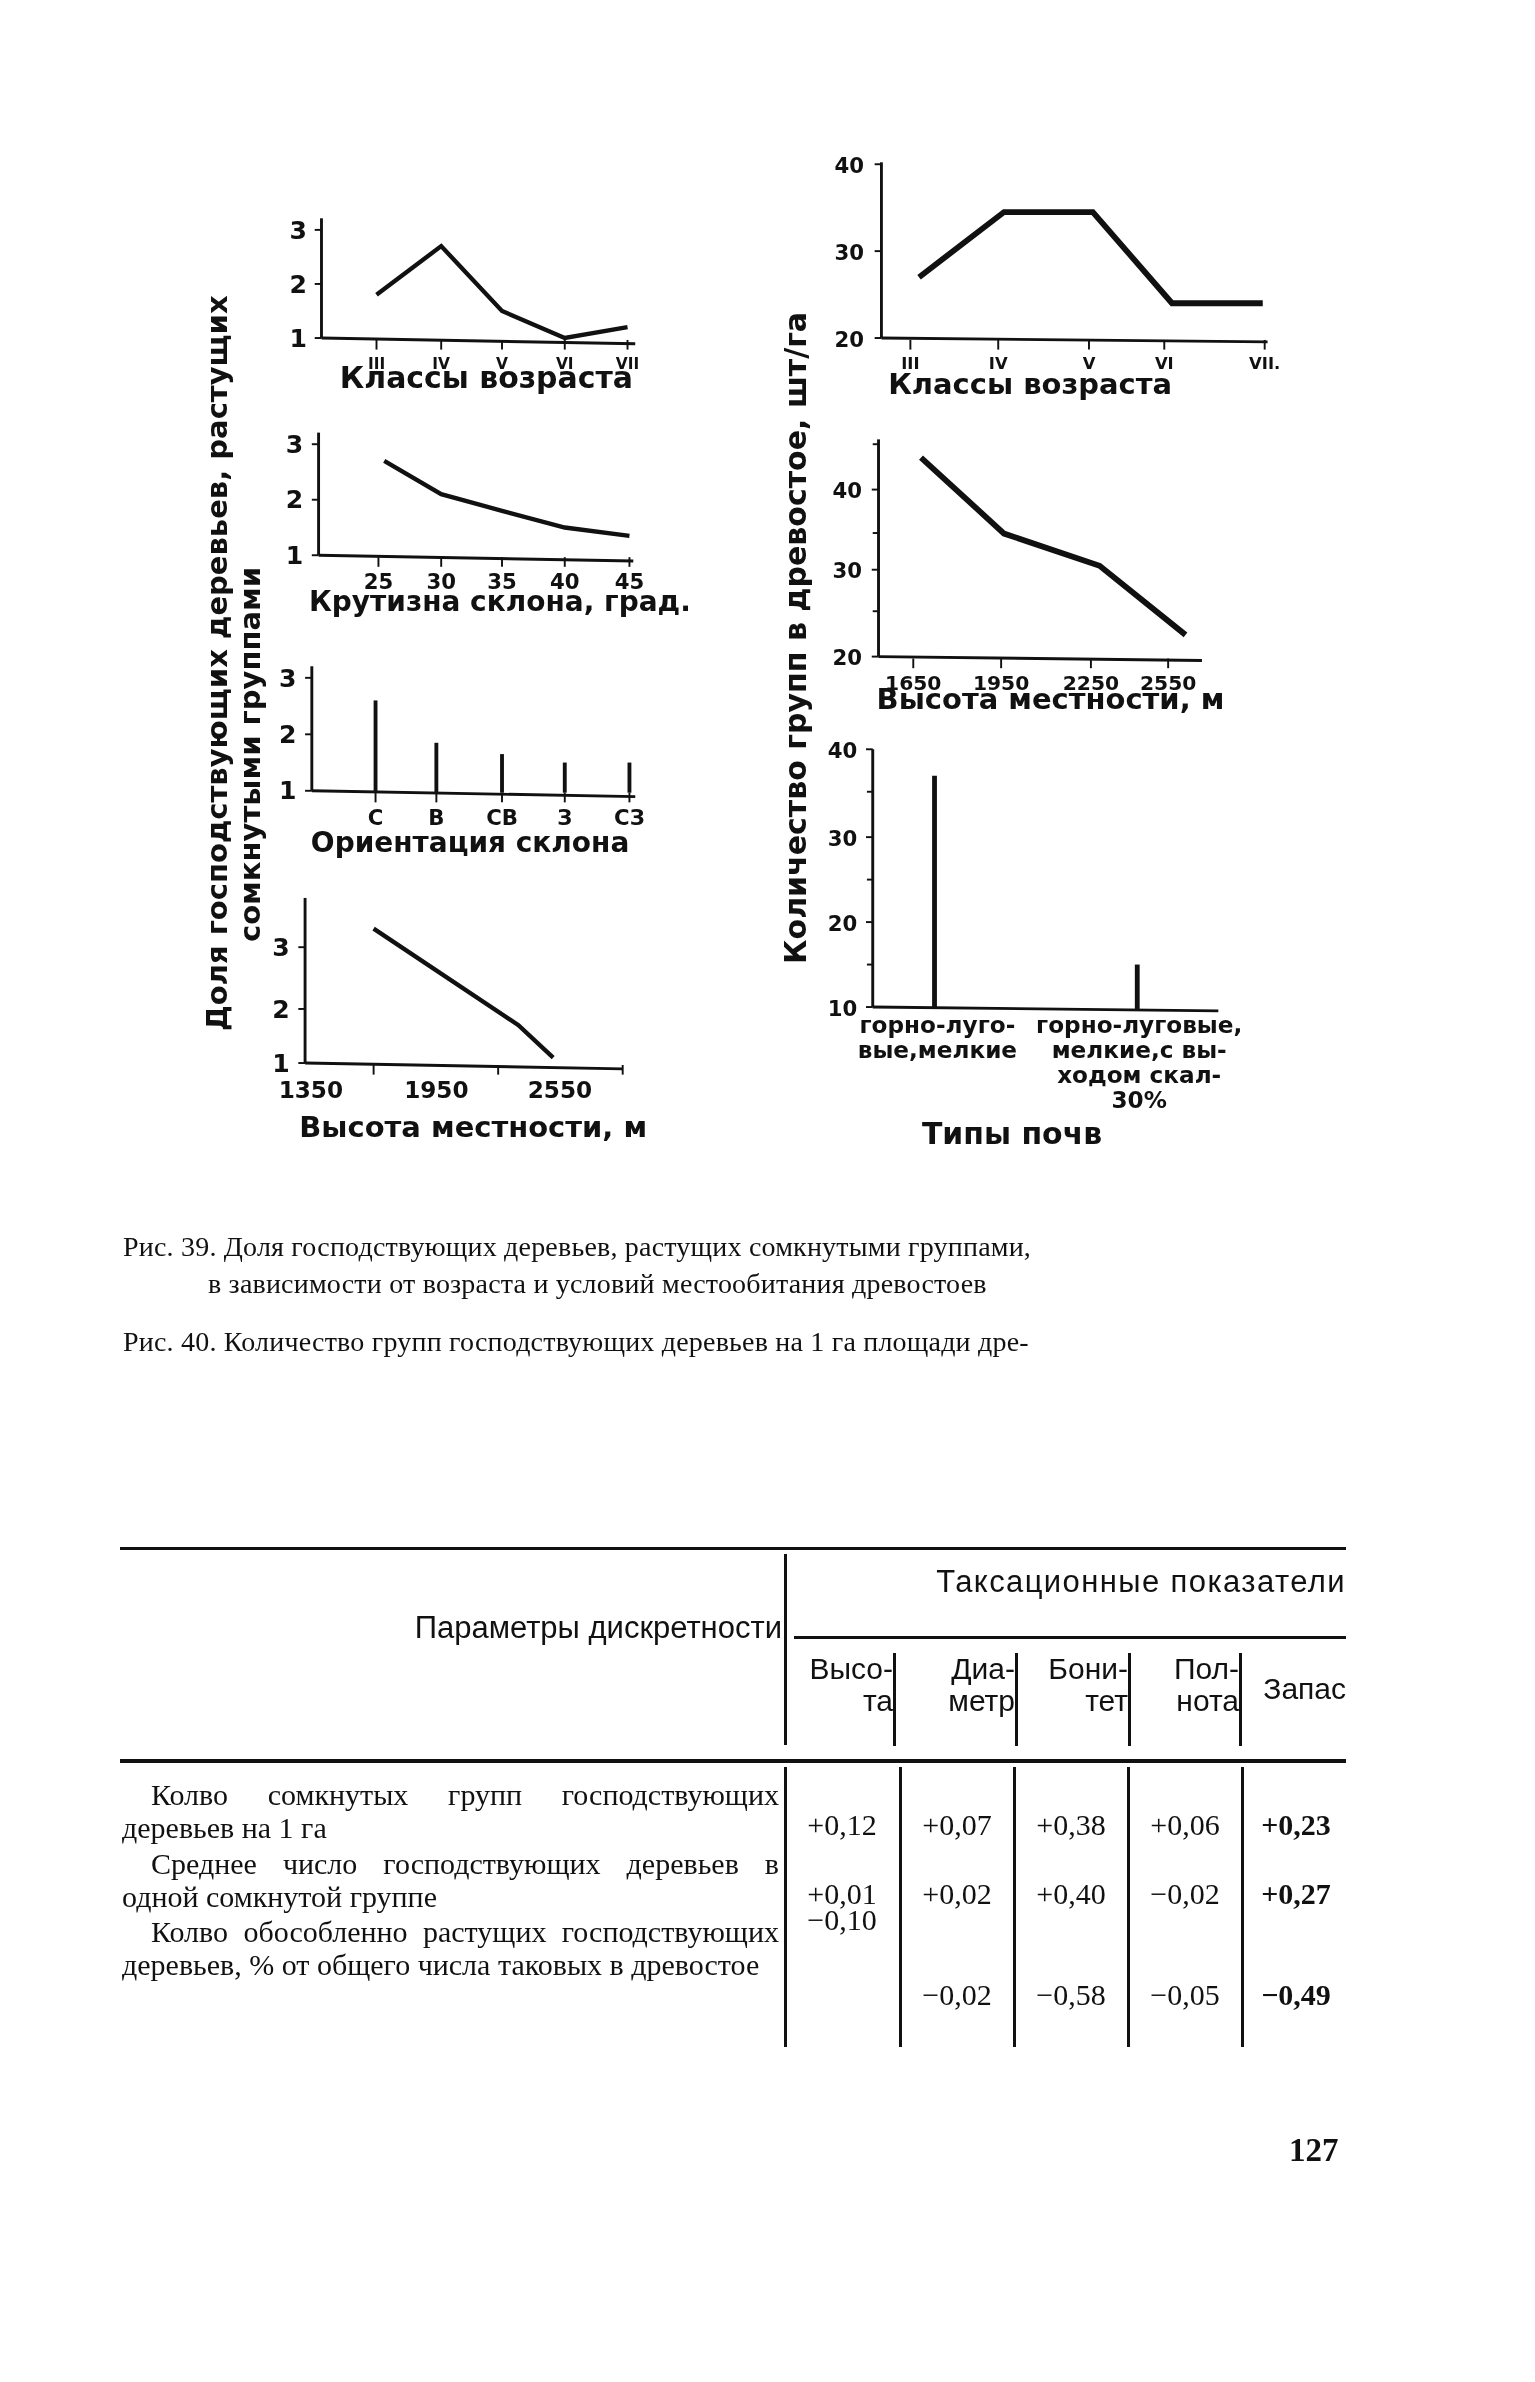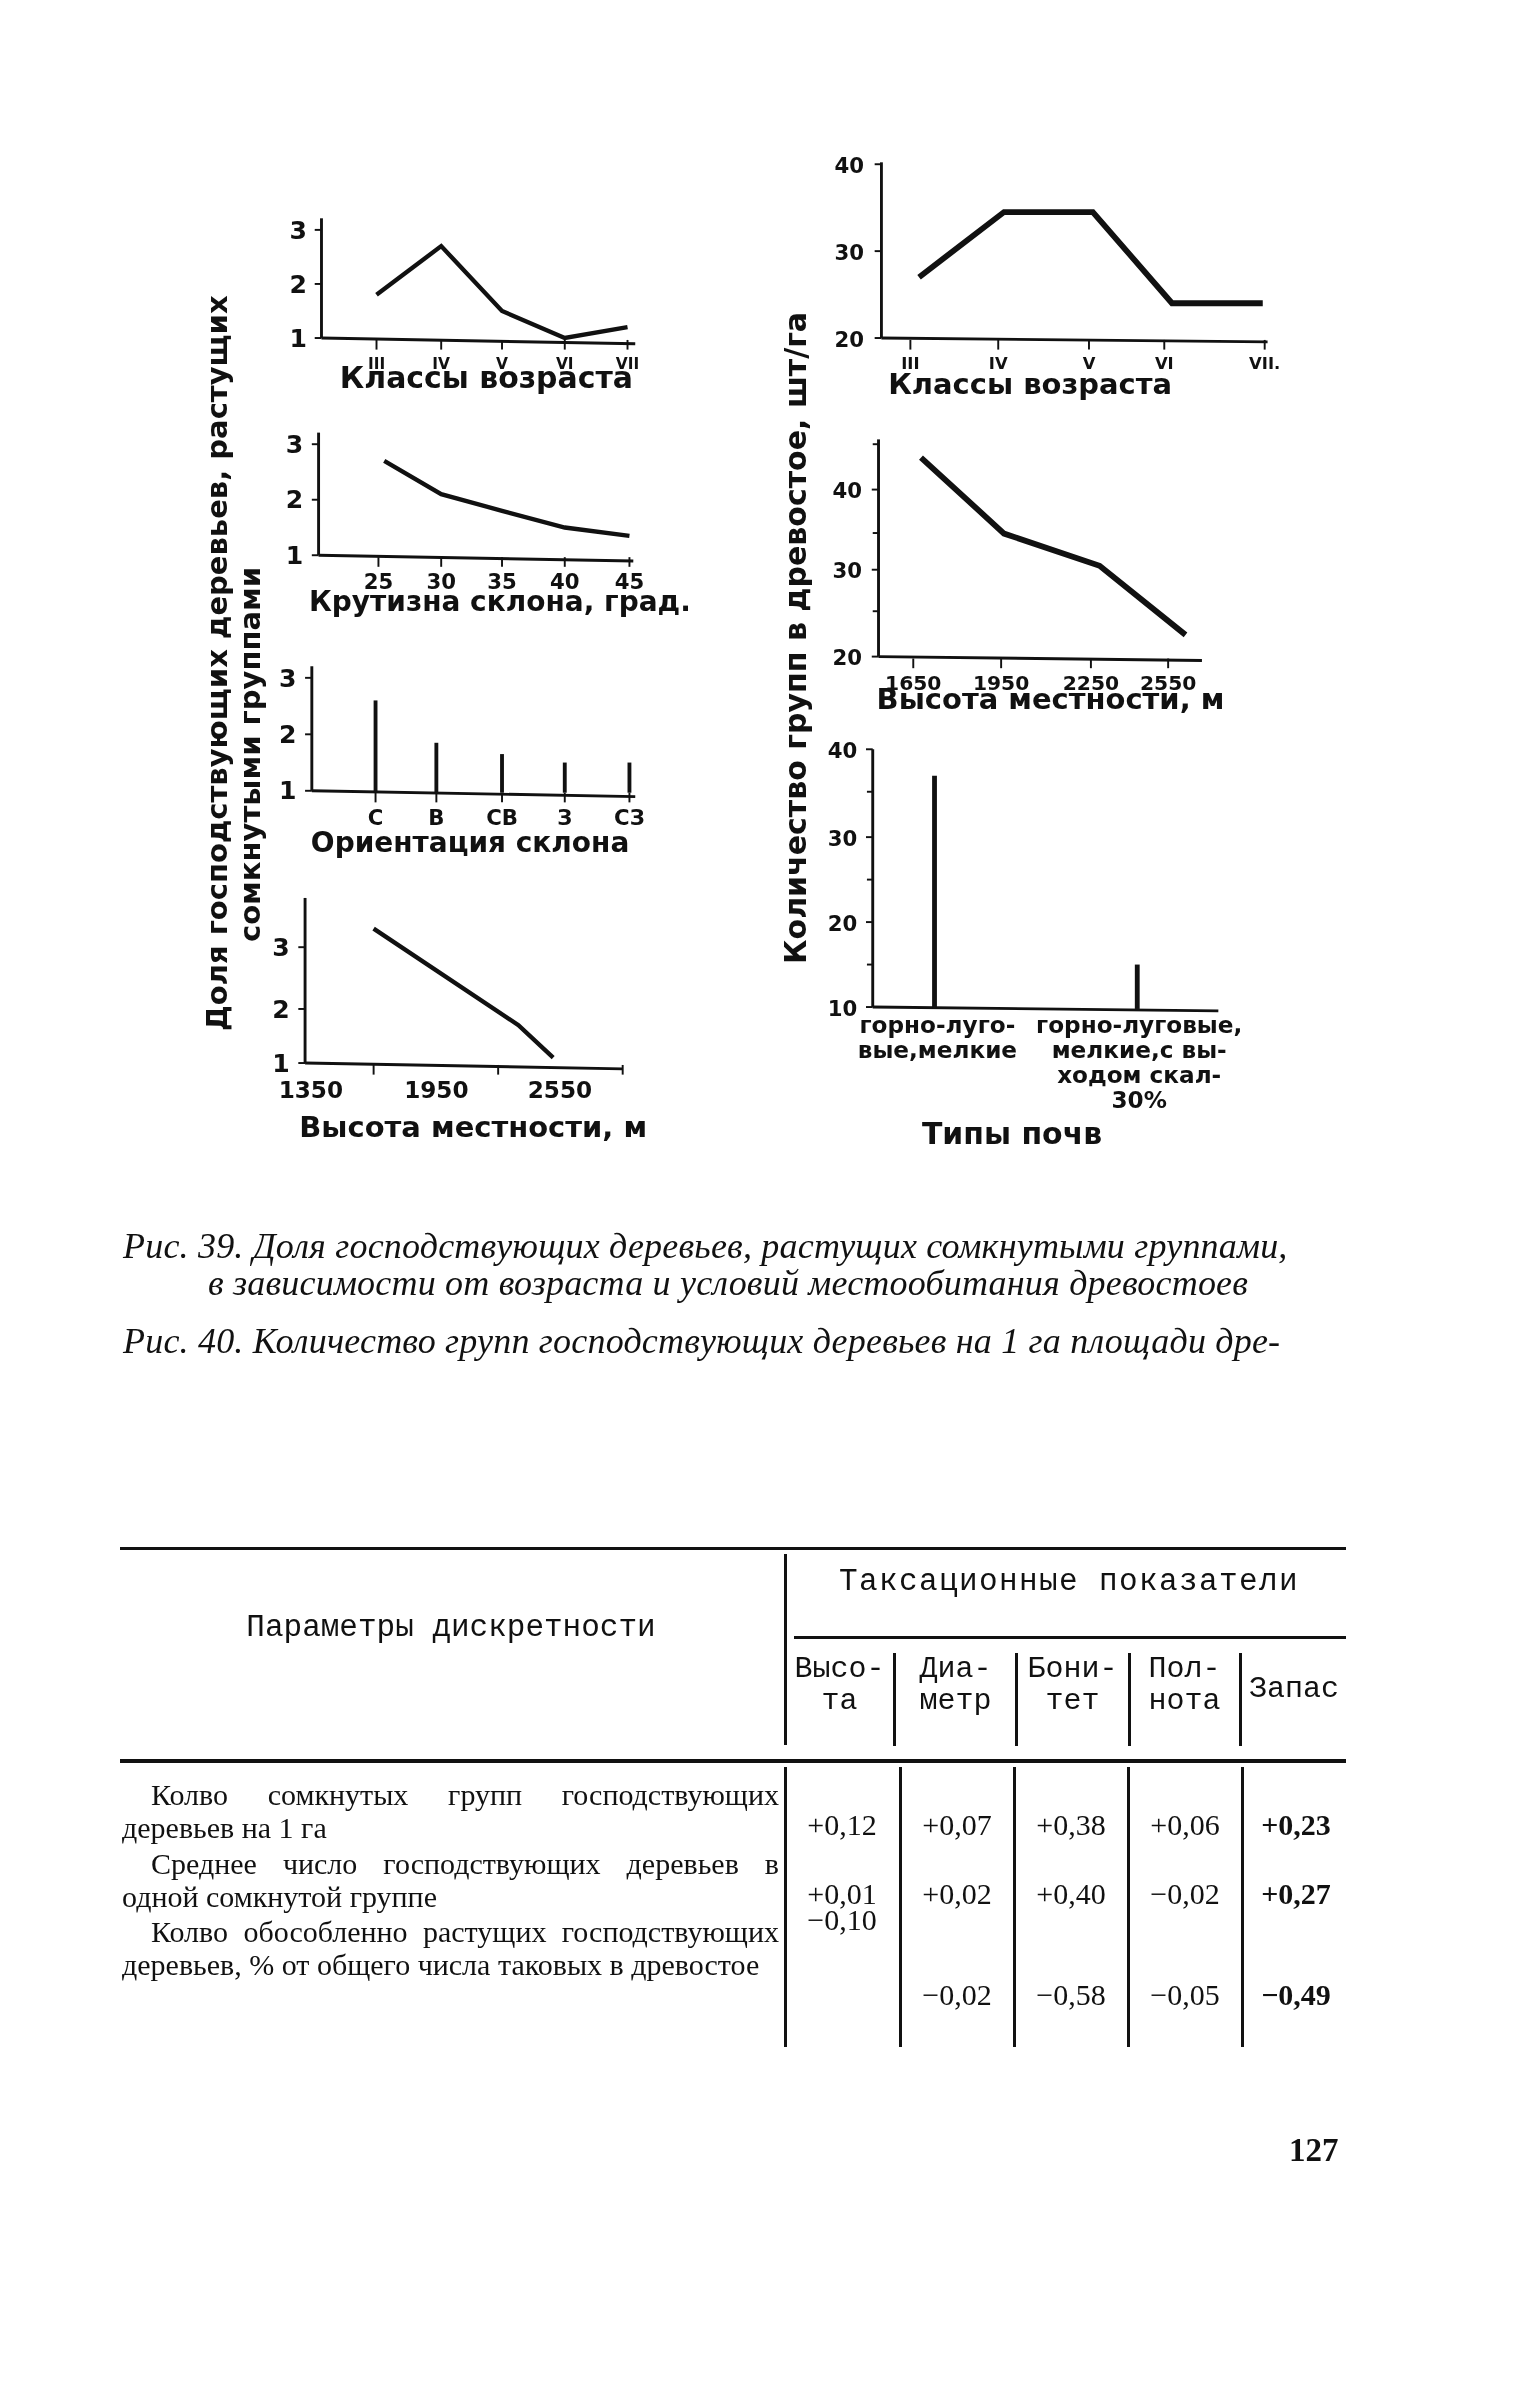--- a/index.html
+++ b/index.html
@@ -3,27 +3,27 @@
 <meta charset="utf-8">
 <style>
   html, body { margin:0; padding:0; background:#ffffff; }
   body { width:1535px; height:2383px; position:relative; overflow:hidden; color:#111; }
   .abs { position:absolute; }
   .hand { font-family:"DejaVu Sans", sans-serif; font-weight:bold; color:#111; }
   .serif { font-family:"Liberation Serif", "DejaVu Serif", serif; color:#111; }
   svg.chart { position:absolute; left:0; top:0; overflow:visible; }
   svg.chart text { font-family:"DejaVu Sans", sans-serif; font-weight:bold; fill:#111; }
   .vlabel { position:absolute; transform-origin:0 0; transform:rotate(-90deg); white-space:nowrap; }
-  .caption { font-size:36px; line-height:37px; letter-spacing:0.2px;font-style:italic; }
+  .caption { font-size:28px; line-height:37px; letter-spacing:0.2px; }
   .caption .indent { padding-left:85px; display:block; }
   .tbl-title { font-size:31px; line-height:37px; text-align:center; font-weight:bold; }
   .tbl-title .sp { letter-spacing:6.8px; font-weight:normal; }
   .hline { position:absolute; background:#111; }
   .vline { position:absolute; background:#111; width:2.9px; }
-  .cell { position:absolute; font-family:Liberation Mono, monospace; font-size:30px; line-height:32px; text-align:center; }
+  .cell { position:absolute; font-family:Liberation Sans, sans-serif; font-size:30px; line-height:32px; text-align:right; }
   .rowtxt { position:absolute; font-family:"Liberation Serif", "DejaVu Serif", serif; font-size:30px; line-height:33px; text-align:justify; text-align-last:left; }
   .num { position:absolute; font-family:"Liberation Serif", "DejaVu Serif", serif; font-size:30px; text-align:center; }
 </style>
 </head>
 <body>
 
 <div>
   <div class="vlabel hand" style="left:201px; top:1031px; font-size:29px; line-height:33px;">
     <div>Доля господствующих деревьев, растущих</div>
     <div style="padding-left:89px;">сомкнутыми группами</div>

